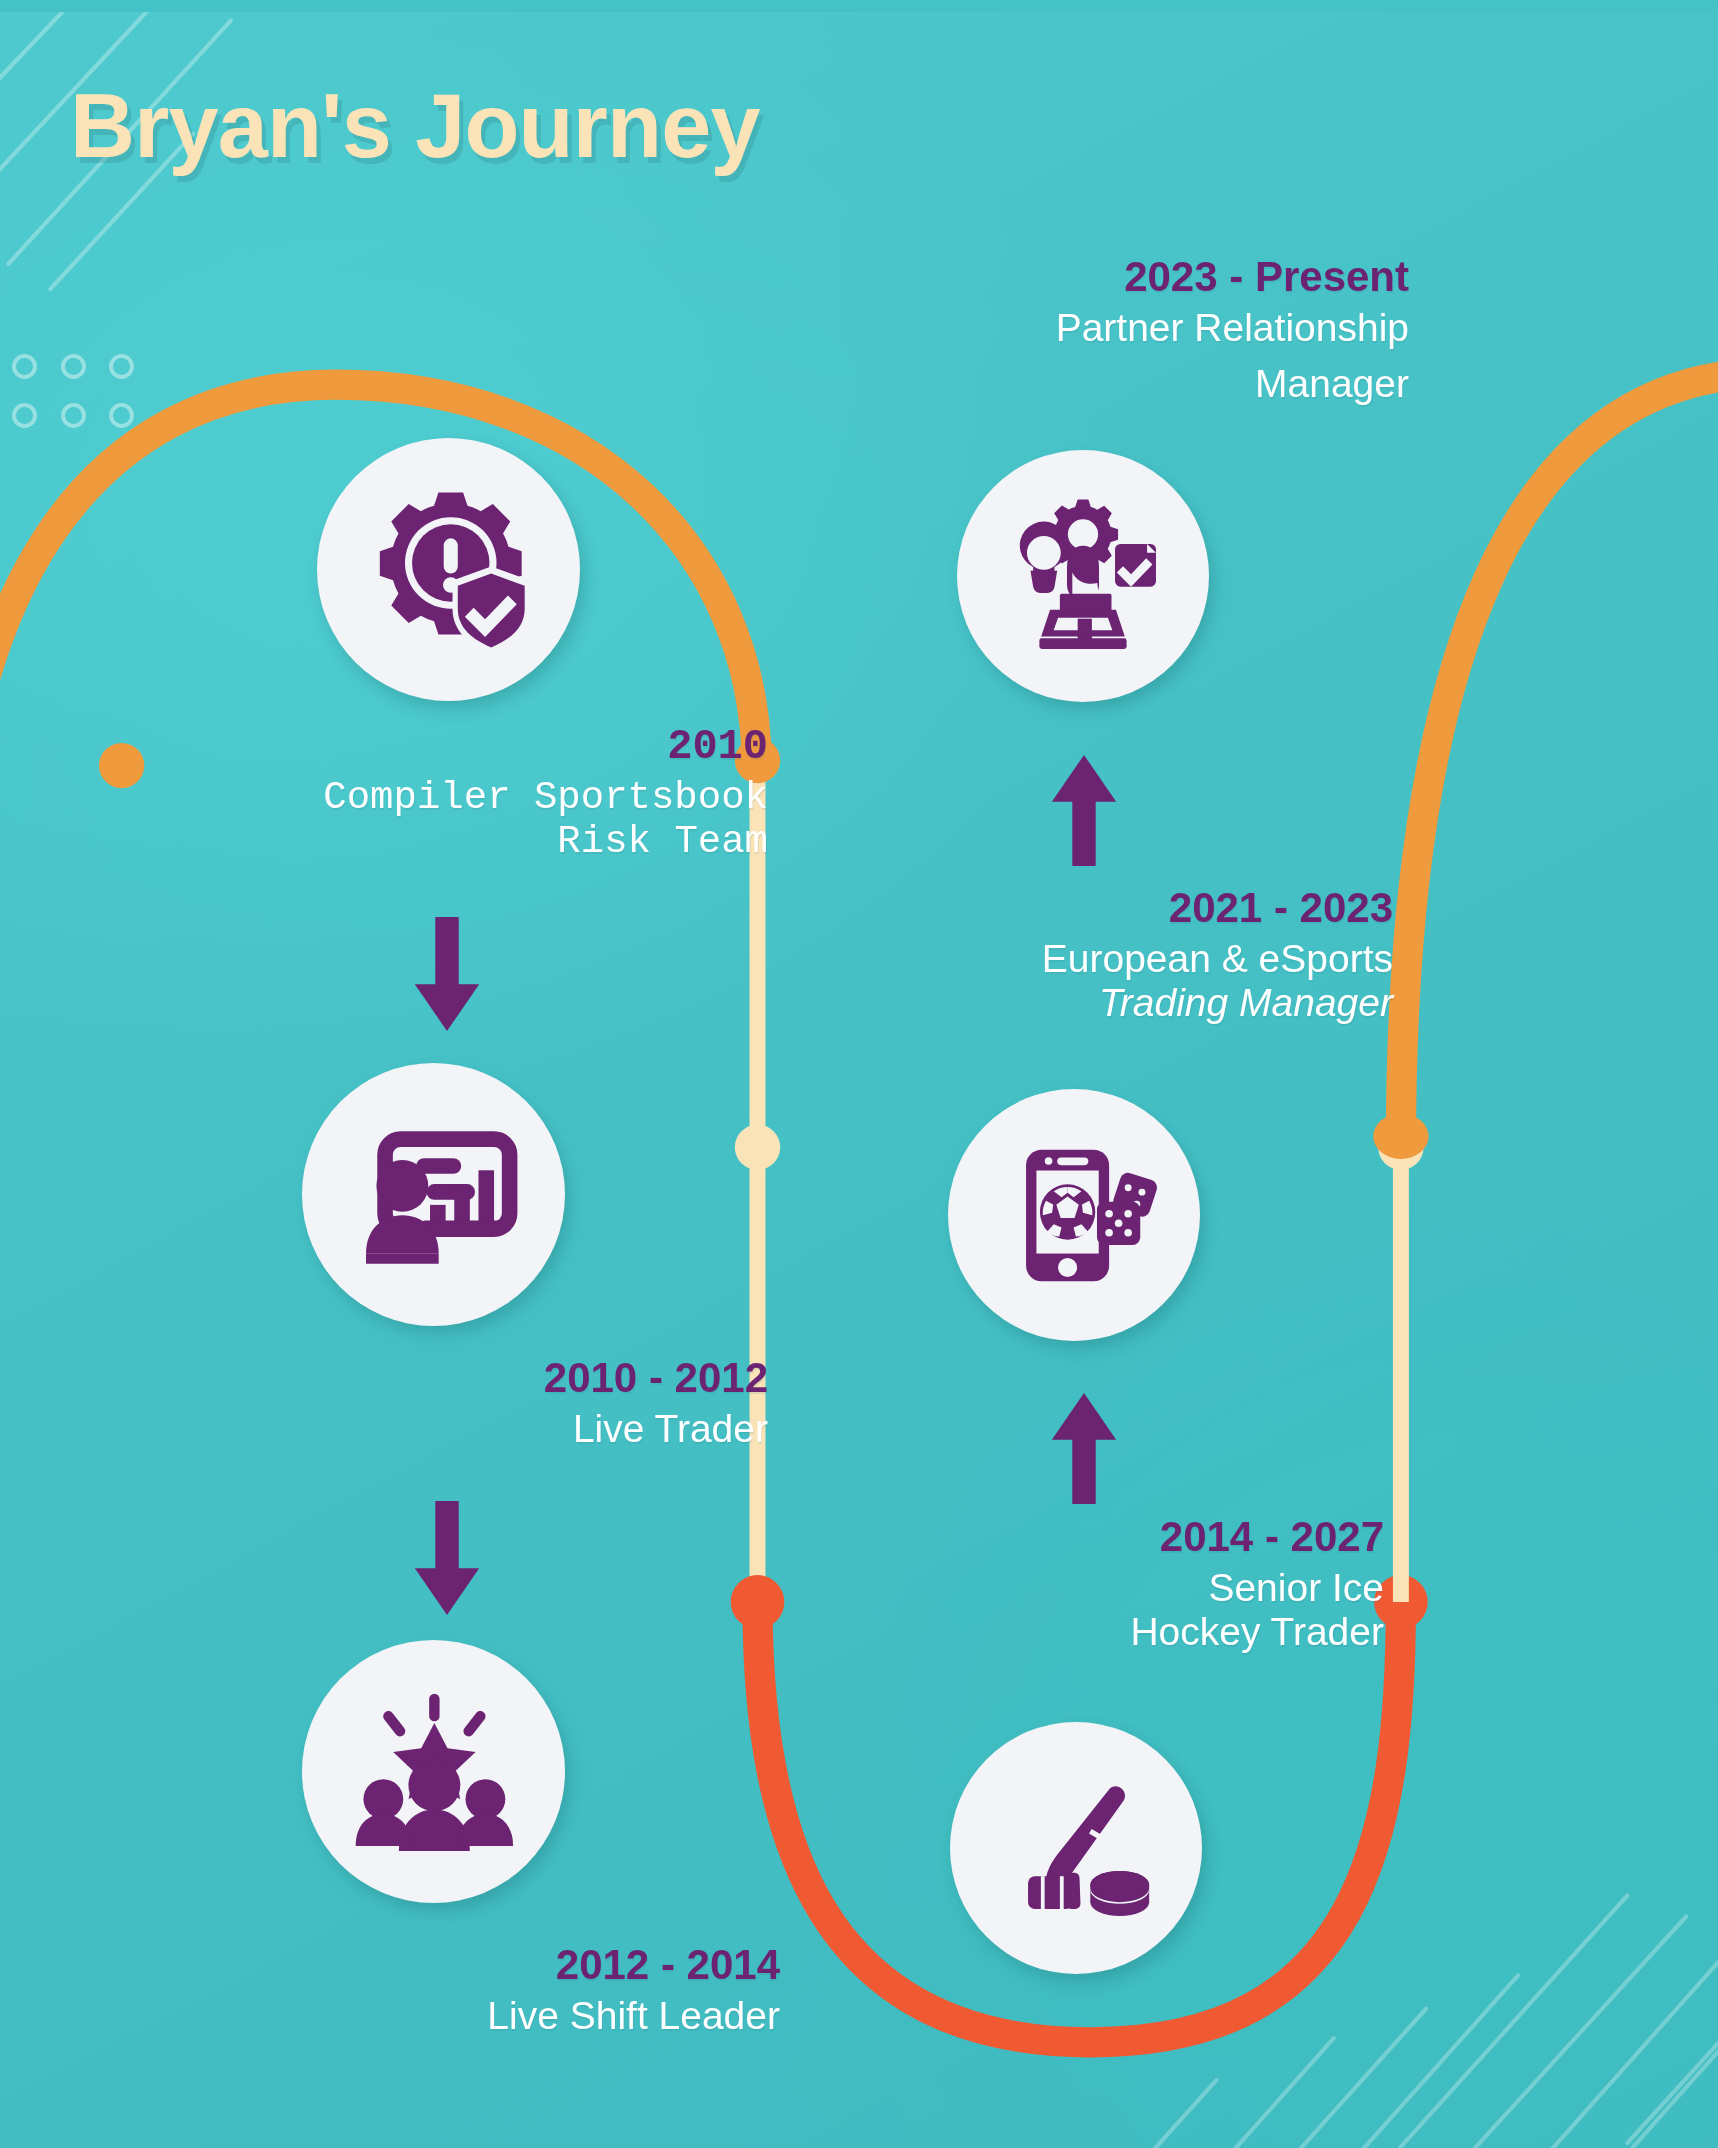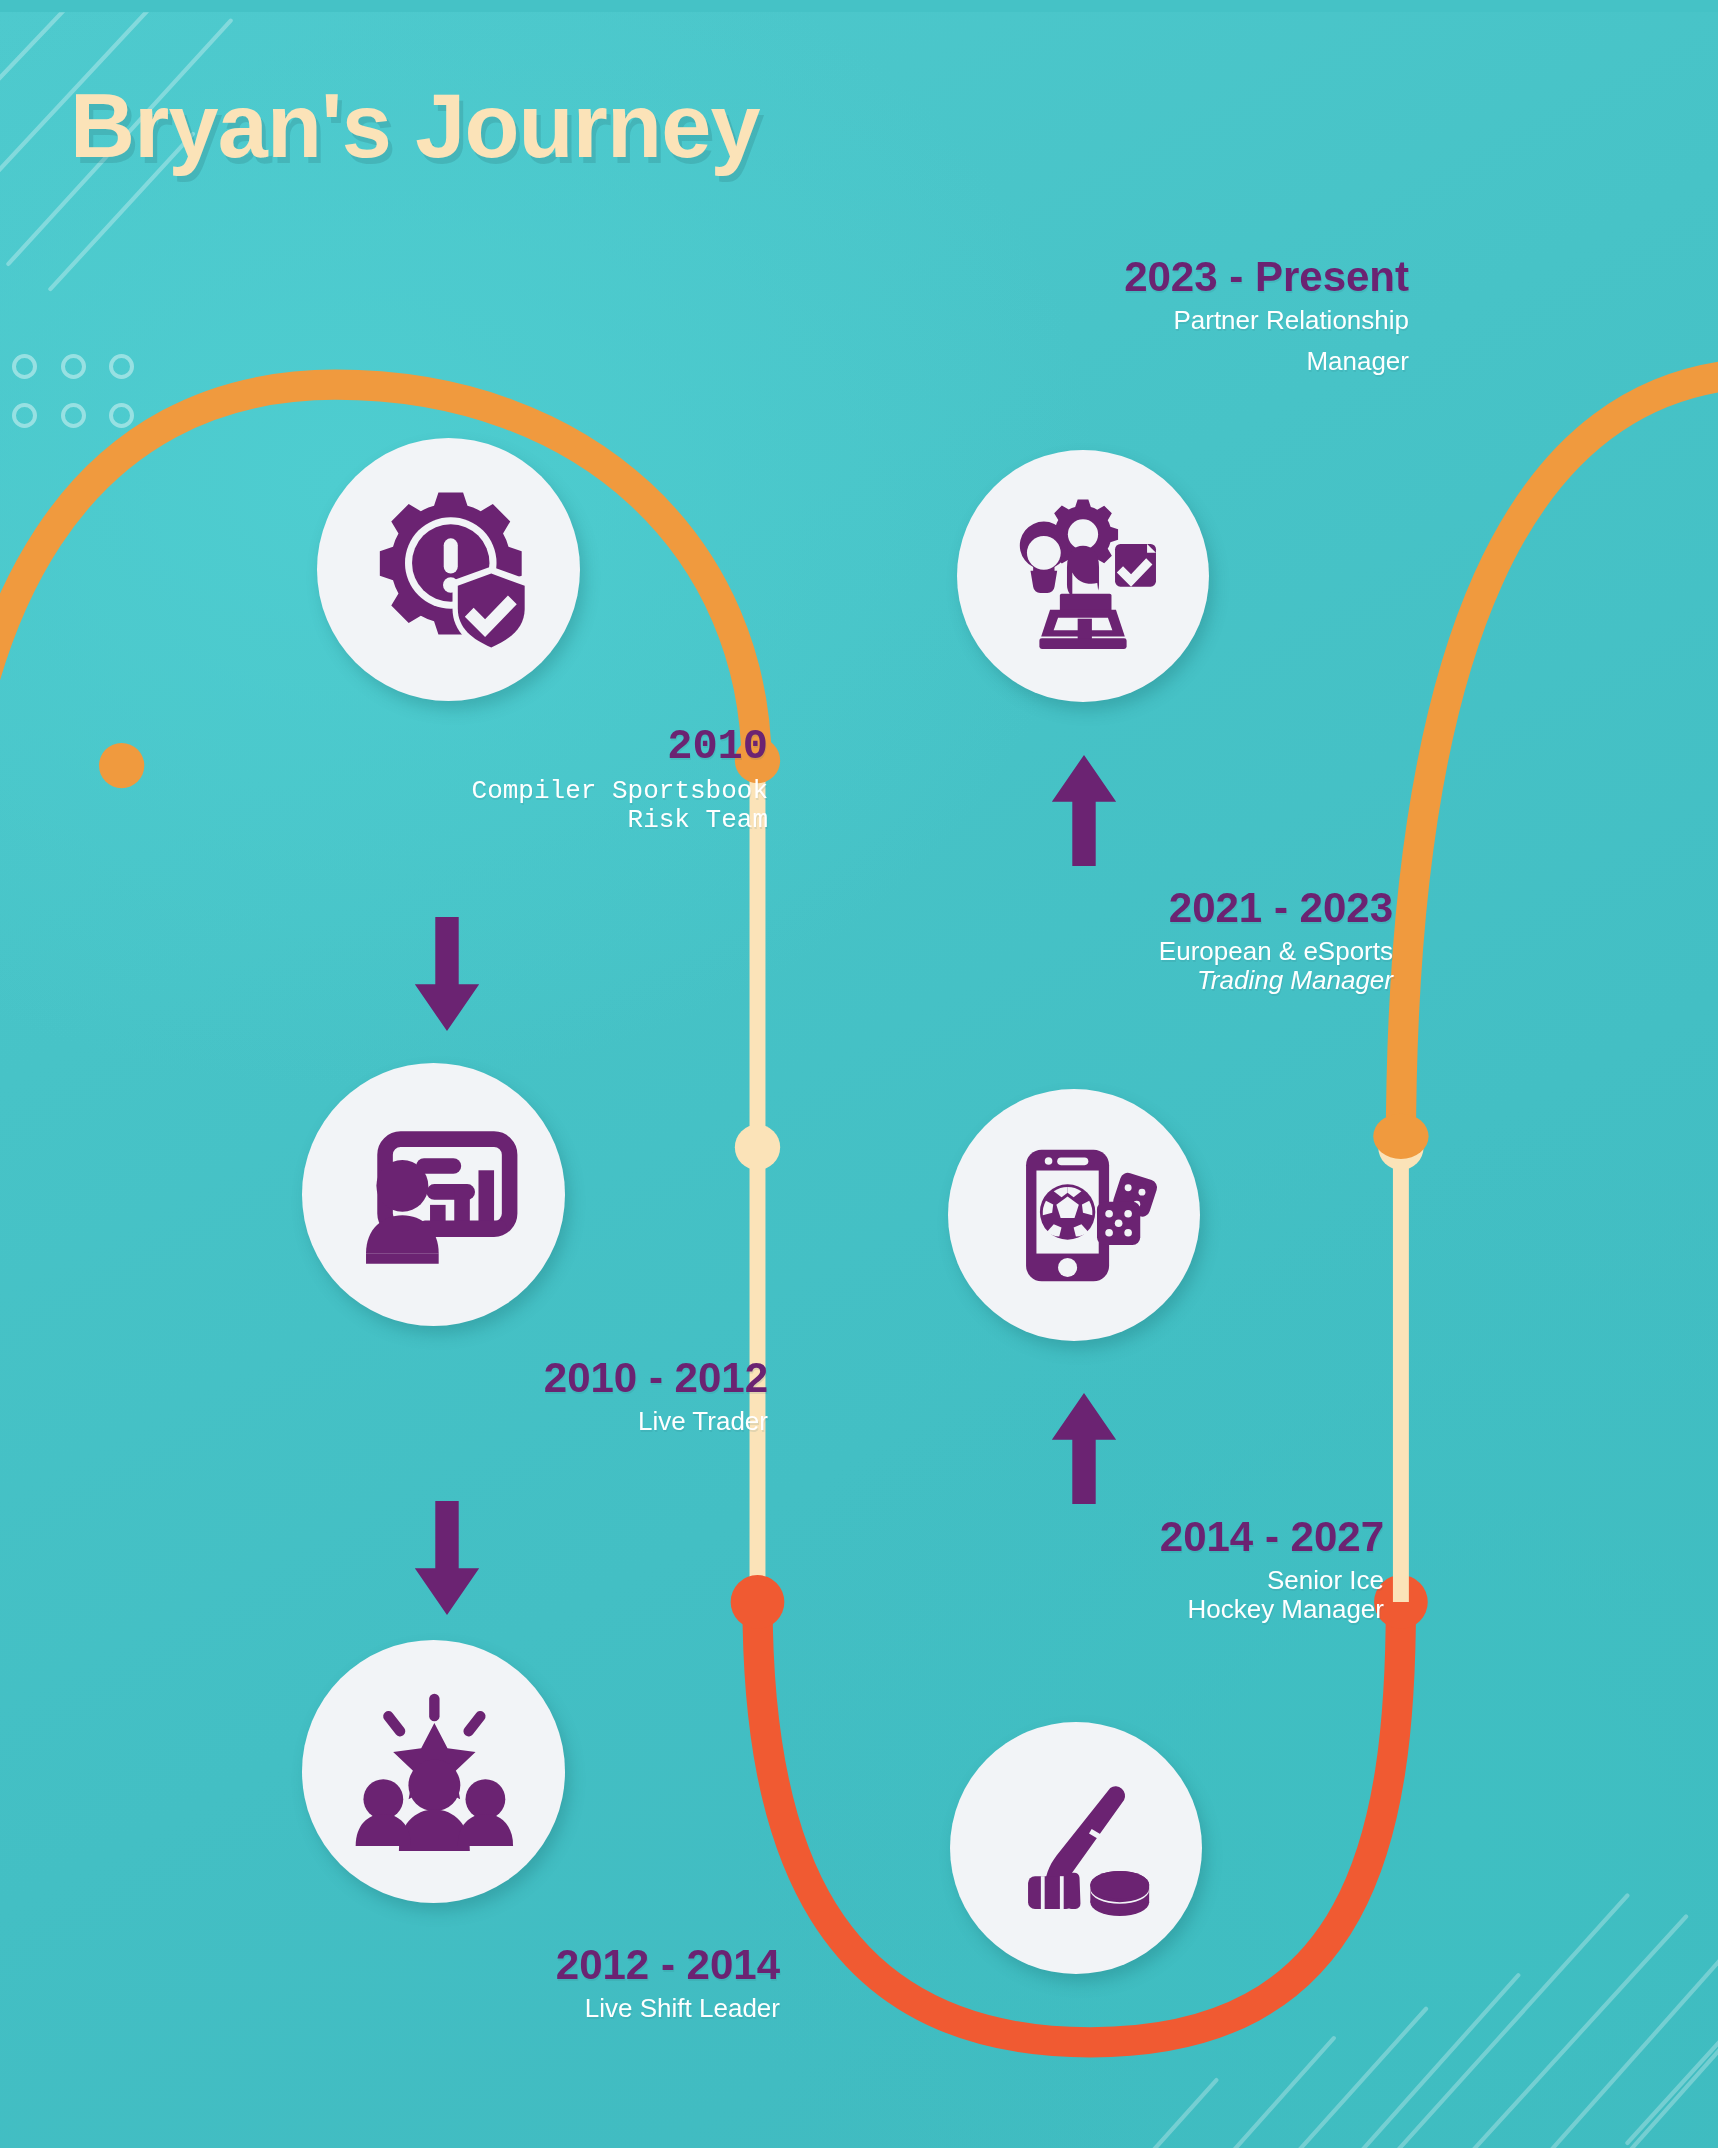--- a/index.html
+++ b/index.html
@@ -48,21 +48,21 @@
 
   
   .block { position:absolute; text-align:right; }
   .yr {
     color:#6B2372; font-weight:bold; line-height:1.08;
     font-size:42px; letter-spacing:0px;
     text-shadow: 0.8px 1.7px 0 rgba(40,110,115,0.13);
   }
   .role {
     color:#FFFFFF; font-weight:normal; line-height:1.12;
-    font-size:26px; margin-top:6.7px;
+    font-size:39px; margin-top:6.7px;
     text-shadow: 0.8px 1.7px 0 rgba(40,110,115,0.12);
   }
 
   
   .arrow { position:absolute; }
 </style>
 </head>
 <body>
 
 <div id="stage">
@@ -268,21 +268,21 @@
     </svg>
   </div>
 
   <svg class="arrow" style="left:1040px; top:1378px;" width="88" height="117" viewBox="0 0 60 80">
     <path d="M30 2 L52 34 h-14 v44 H22 V34 H8 z" fill="#6B2372"></path>
   </svg>
 
   <div class="block" style="left:797px; top:1502px; width:587px;">
     <div class="yr">2014 - 2027</div>
     <div class="role">Senior Ice</div>
-    <div class="role" style="margin-top:0;">Hockey Manager</div>
+    <div class="role" style="margin-top:0;">Hockey Trader</div>
   </div>
   <div class="icon-circle" style="left:950px; top:1710px; width:252px; height:252px;">
     <svg width="173" height="173" viewBox="0 0 100 100">
       <g fill="#6B2372">
         <path d="M69.5 15 a5.5 5.5 0 0 1 8 7 L46 66 a14 14 0 0 0 -3.5 9 h-11 c0-9 2.5-15 7-21 z"></path>
         <rect x="22" y="66" width="26" height="19" rx="4"></rect>
         <rect x="44" y="64" width="8" height="21" rx="3" transform="rotate(-2 48 74)"></rect>
         <line x1="30.5" y1="66" x2="30.5" y2="85" stroke="#F2F4F7" stroke-width="2.2"></line>
         <line x1="41.5" y1="66" x2="41.5" y2="85" stroke="#F2F4F7" stroke-width="2.2"></line>
         <line x1="58" y1="40" x2="68" y2="46" stroke="#F2F4F7" stroke-width="3"></line>

